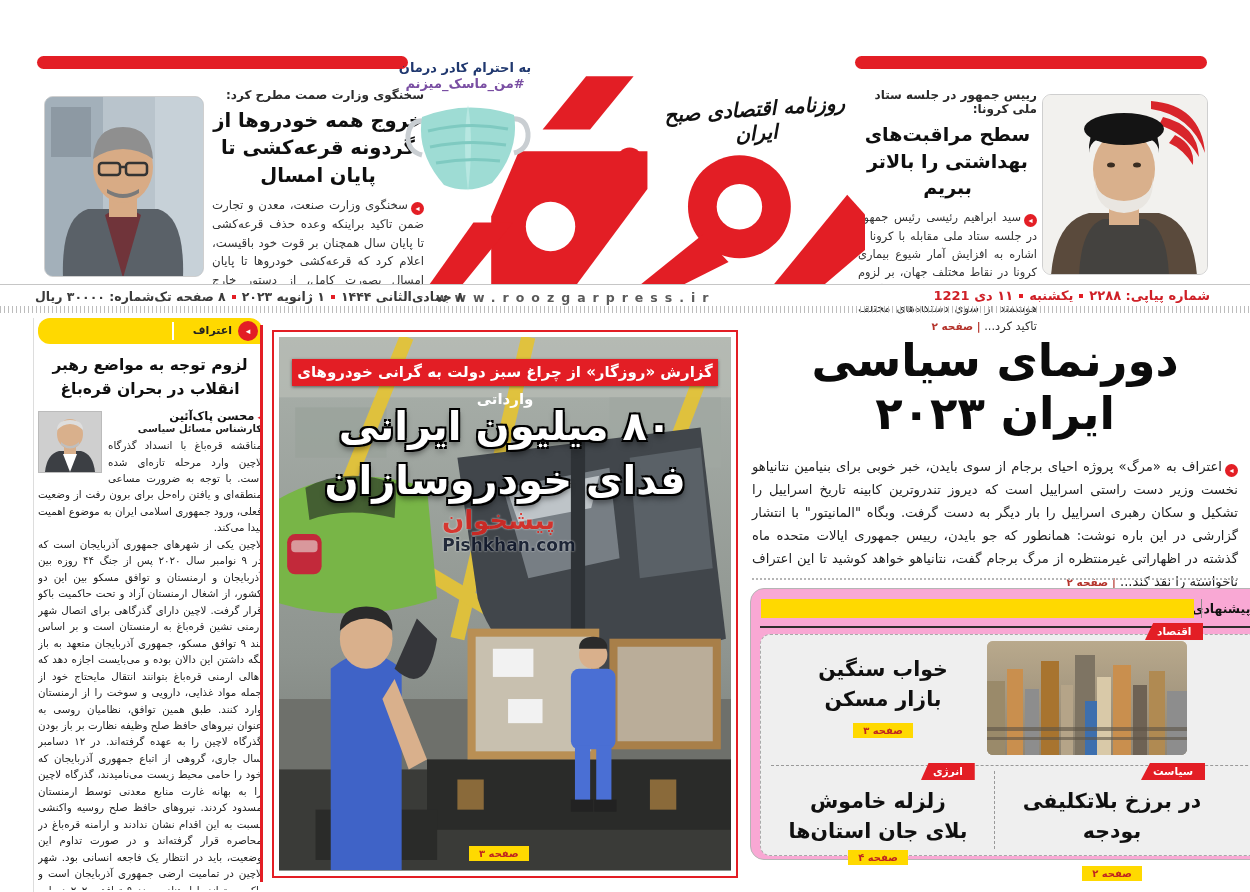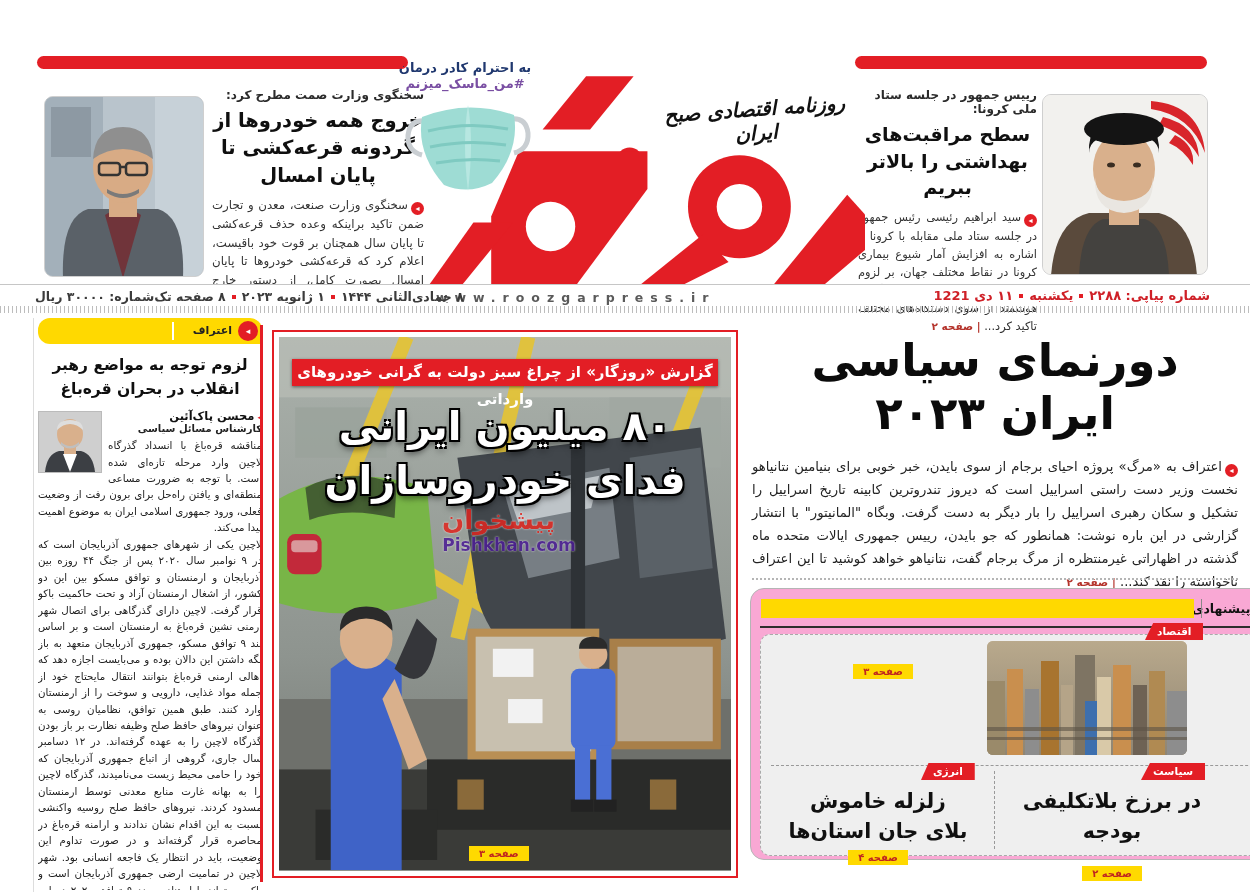--- a/index.html
+++ b/index.html
@@ -83,21 +83,21 @@
   .ps-inner > svg { position:absolute; inset:0; }
   .ps-kicker { position:absolute; top:22px; left:13px; right:13px; height:27px; background:#e31e25;
                color:#fff; font-size:15px; font-weight:bold; text-align:center; line-height:27px;
                box-shadow:0 1px 3px rgba(0,0,0,.5); }
   .ps-headline { position:absolute; top:62px; left:0; right:0; text-align:center;
                  font-size:40px; font-weight:bold; color:#fff; line-height:1.35;
                  text-shadow:-2px -2px 0 #000, 2px -2px 0 #000, -2px 2px 0 #000, 2px 2px 0 #000,
                              0 4px 6px rgba(0,0,0,.55); }
   .ps-watermark { position:absolute; top:168px; left:0; right:13px; text-align:center; opacity:.85; }
   .wm-fa { font-size:26px; font-weight:bold; color:#e0261f; text-shadow:0 0 2px #fff; }
-  .wm-en { font-size:17px; font-weight:bold; color:#4c1d95; text-shadow:0 0 2px #fff; direction:ltr;padding-left:21px; }
+  .wm-en { font-size:17px; font-weight:bold; color:#0f172a; text-shadow:0 0 2px #fff; direction:ltr;padding-left:21px; }
   .ps-badge { position:absolute; bottom:10px; left:190px; background:#ffd900; color:#c0261f;
               font-size:10px; font-weight:bold; padding:2px 10px; }
 
   
   .lead { position:absolute; left:752px; top:326px; width:486px; }
   .lead-kicker { font-size:19px; font-weight:bold; color:#e31e25; text-align:right; }
   .lead-headline { margin-top:8px; font-size:45px; font-weight:bold; color:#0b0b0b; text-align:center;
                    letter-spacing:-1px; }
   .lead-body { margin-top:16px; font-size:13.2px; line-height:1.74; color:#222; text-align:justify; }
   .dotted-sep { position:absolute; left:752px; top:578px; width:486px; border-top:2px dotted #b5b5b5; }
@@ -379,20 +379,24 @@
             <rect x="180" y="50" width="20" height="64" fill="#8d8d8d"></rect>
             <rect x="98" y="60" width="12" height="54" fill="#3d6fae"></rect>
           </g>
           <g fill="#5c5346" opacity="0.6">
             <rect x="0" y="86" width="200" height="4"></rect>
             <rect x="0" y="96" width="200" height="3"></rect>
           </g>
         </svg>
       </div>
       <div class="v-item1-text">
+        <div class="v-h">
+          <div>خواب سنگین</div>
+          <div>بازار مسکن</div>
+        </div>
         <span class="v-badge">صفحه ۳</span>
       </div>
 
       <div class="v-hsep"></div>
       <div class="v-vsep"></div>
 
       <div class="v-cell right">
         <span class="v-tag" style="left:140px; top:-10px;">سیاست</span>
         <div class="v-h" style="margin-top:14px;">
           <div>در برزخ بلاتکلیفی</div>

